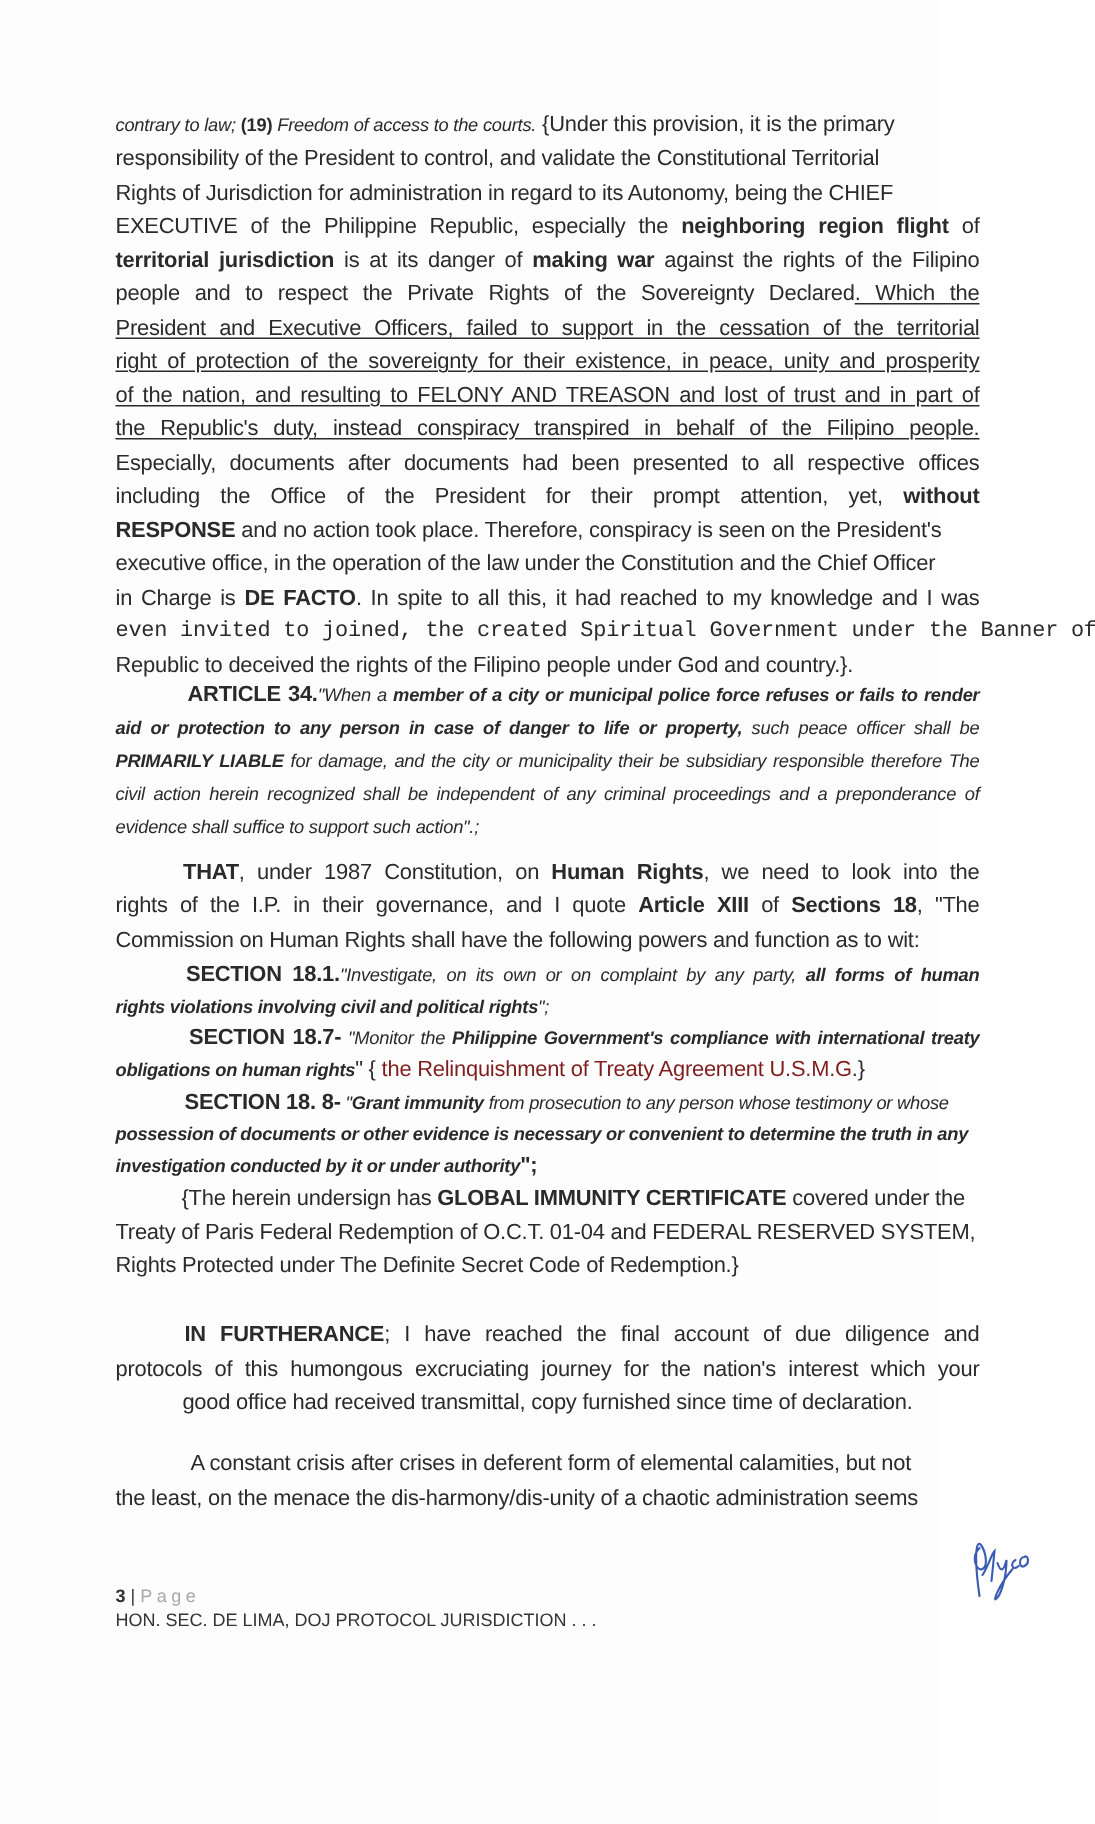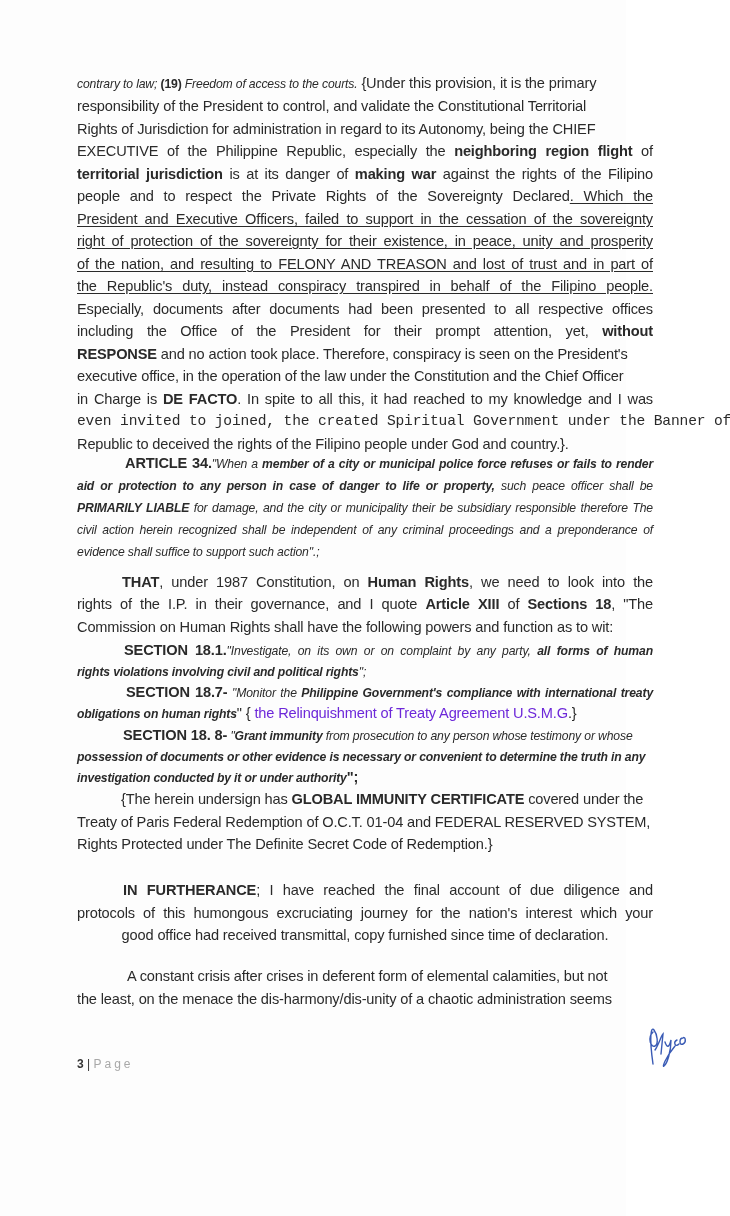--- a/index.html
+++ b/index.html
@@ -7,38 +7,38 @@
     width: 730px; height: 1216px; background: #ffffff; position: relative; overflow: hidden;
     font-family: "Liberation Sans", sans-serif; color: #2a2a2a;
   }
   .page { position: absolute; left: 0; top: 0; width: 626px; height: 1216px; background: #fdfdfd; }
   .line { position: absolute; left: 77px; width: 576px; white-space: nowrap; font-size: 14.6px; line-height: 20px; letter-spacing: -0.15px; }
   .just { text-align: justify; text-align-last: justify; }
   .it { font-style: italic; }
   .b { font-weight: bold; }
   .u { text-decoration: underline; text-underline-offset: 2px; }
   .small { font-size: 12.2px; }
-  .pink { color: #6d28d9; }
+  .pink { color: #7f1d1d; }
   .footer-page { position: absolute; left: 77px; top: 1057px; font-size: 12px; color: #333; }
   .footer-page .pg { color: #a8a8a8; letter-spacing: 3px; }
   .footer-title { position: absolute; left: 77px; top: 1073px; font-size: 12px; color: #333; }
   .sig { position: absolute; left: 645px; top: 1024px; width: 70px; height: 50px; }
 </style>
 </head>
 <body>
 
 <div class="page">
   <div id="body-lines">
       <div class="line" style="top: 73px;"><span class="it small">contrary to law; </span><span class="b small">(19) </span><span class="it small">Freedom of access to the courts.</span><span>  {Under this provision, it is the primary</span></div>
       <div class="line" style="top: 96px;"><span>responsibility of the President to control, and validate the Constitutional Territorial</span></div>
       <div class="line" style="top: 119px;"><span>Rights of Jurisdiction for administration in regard to its Autonomy, being the CHIEF</span></div>
       <div class="line just" style="top: 141px;"><span>EXECUTIVE of the Philippine Republic, especially the </span><span class="b">neighboring region flight</span><span> of</span></div>
       <div class="line just" style="top: 164px;"><span class="b">territorial jurisdiction</span><span> is at its danger of </span><span class="b">making war</span><span> against the rights of the Filipino</span></div>
       <div class="line just" style="top: 186px;"><span>people and to respect the Private Rights of the Sovereignty Declared</span><span class="u">.  Which the</span></div>
-      <div class="line just" style="top: 209px;"><span class="u">President and Executive Officers,  failed to support  in the cessation of  the sovereignty</span></div>
+      <div class="line just" style="top: 209px;"><span class="u">President and Executive Officers,  failed to support  in the cessation of  the territorial</span></div>
       <div class="line just" style="top: 231px;"><span class="u">right  of protection of the sovereignty for their existence, in peace, unity and prosperity</span></div>
       <div class="line just" style="top: 254px;"><span class="u">of the nation, and resulting to FELONY AND TREASON  and lost of trust  and in part of</span></div>
       <div class="line just" style="top: 276px;"><span class="u">the  Republic's duty, instead conspiracy transpired in behalf of the Filipino people.</span></div>
       <div class="line just" style="top: 299px;"><span>Especially, documents after documents had been presented to all respective  offices</span></div>
       <div class="line just" style="top: 321px;"><span>including the Office of the President  for their  prompt attention, yet, </span><span class="b">without</span></div>
       <div class="line" style="top: 344px;"><span class="b">RESPONSE</span><span> and no action took place.  Therefore, conspiracy is seen on the President's</span></div>
       <div class="line" style="top: 366px;"><span>executive office, in the operation of the law under the Constitution and the Chief Officer</span></div>
       <div class="line just" style="top: 389px;"><span>in Charge is </span><span class="b">DE FACTO</span><span>.  In spite to all this, it had reached to my knowledge and I was</span></div>
       <div class="line just" style="top: 411px; font-family: Liberation Mono, monospace;"><span>even invited to joined, the created  Spiritual Government under the Banner of the</span></div>
       <div class="line" style="top: 434px;"><span>Republic to deceived the rights of the Filipino people under God and country.}.</span></div>
@@ -83,13 +83,14 @@
       <div class="line" style="top: 989px;"><span>the least, on the menace the dis-harmony/dis-unity of  a chaotic administration seems</span></div>
     </div>
 
   <svg class="sig" viewBox="0 0 70 50">
     <path d="M8 8 C2 14, 6 24, 10 22 C14 20, 12 10, 9 6 C6 2, 4 12, 8 40 M10 26 C14 20, 16 12, 18 10 L16 30 M20 18 C22 24, 24 24, 26 16 C26 28, 22 40, 19 42 C17 44, 20 34, 30 22 M32 16 C28 18, 30 24, 34 20 M38 14 C34 14, 34 22, 38 20 C42 18, 40 12, 38 14" fill="none" stroke="#3a5bb5" stroke-width="1.4" stroke-linecap="round"></path>
   </svg>
 
   <div class="footer-page">
     <span class="b">3</span><span> | </span><span class="pg">Page</span>
   </div>
+  <div class="footer-title">HON. SEC. DE LIMA, DOJ PROTOCOL JURISDICTION . . .</div>
 </div>
 
 </body></html>

